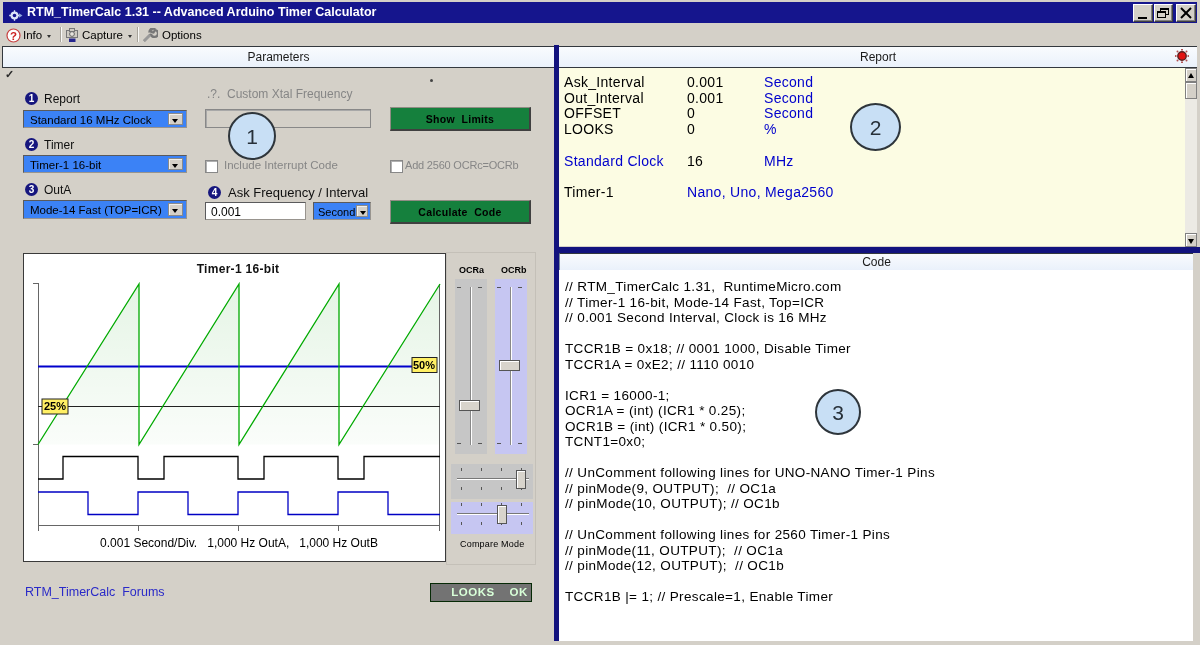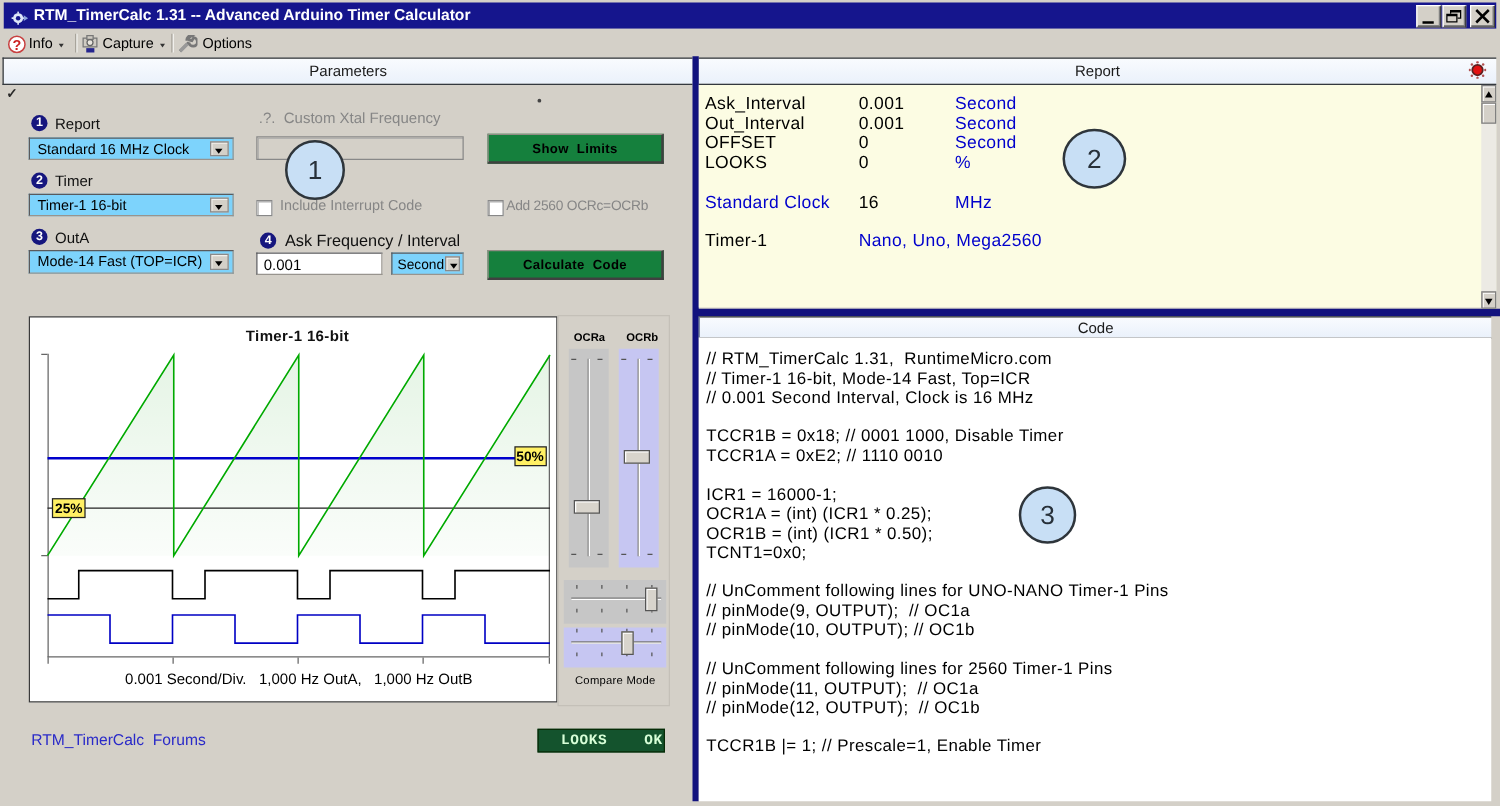--- a/index.html
+++ b/index.html
@@ -32,21 +32,21 @@
   .rrow { position:absolute; font-size:14px; letter-spacing:0.3px; white-space:pre; }
   .blue { color:#0000CC; }
   
   .ann { border:2px solid #2E353B; border-radius:50%; background:#C8DFF5; color:#273039;
          text-align:center; font-size:21px; }
   
   .numcirc { width:13px; height:13px; background:#16167E; border-radius:50%; color:#fff;
              font-size:10px; font-weight:bold; text-align:center; line-height:13px; }
   .lbl { font-size:12px; color:#101010; letter-spacing:0; }
   .glbl { font-size:12px; color:#868686; letter-spacing:0; }
-  .combo { background:#7dd3fc; border:1px solid #5A5A5C; border-bottom-color:#98948E; border-right-color:#98948E; }
+  .combo { background:#3b82f6; border:1px solid #5A5A5C; border-bottom-color:#98948E; border-right-color:#98948E; }
   .combo .ct { position:absolute; left:6px; top:2.5px; font-size:11.5px; color:#000; letter-spacing:0; white-space:nowrap; }
   .dbtn { position:absolute; right:3px; top:2px; bottom:2px; width:15px; background:#D4D0C8;
           border:1px solid #8A8A8A; box-shadow: inset 1px 1px 0 #F2F0EC; }
   .dbtn:after { content:""; position:absolute; left:3px; top:5px; border:3.5px solid transparent; border-top:4.5px solid #000; }
   .btn { background:#15803d; border-top:1px solid #908C84; border-left:1px solid #908C84;
          border-right:2px solid #404040; border-bottom:2px solid #404040;
          text-align:center; font-size:10.5px; font-weight:bold; color:#000; letter-spacing:0.3px; }
   .cb { width:13px; height:13px; background:#fff; border:1px solid #888; box-shadow: inset 1px 1px 0 #b0b0b0; }
   .field { background:#fff; border:1px solid #5A5A5C; border-bottom-color:#98948E; border-right-color:#98948E; font-size:13px; color:#000; }
 </style>
@@ -240,21 +240,21 @@
   <div class="abs" style="left:54px;top:269px;width:1px;height:3px;background:#555;"></div>
   <div class="abs" style="left:74px;top:269px;width:1px;height:3px;background:#555;"></div>
   <div class="abs" style="left:10px;top:225px;width:72px;height:2px;background:#777;border-bottom:1px solid #fff;"></div>
   <div class="abs" style="left:69px;top:217px;width:10px;height:19px;background:#D8D4CC;border:1px solid #555;box-shadow:inset 1px 1px 0 #fff;"></div>
   <div class="abs" style="left:10px;top:260px;width:72px;height:2px;background:#777;border-bottom:1px solid #fff;"></div>
   <div class="abs" style="left:50px;top:252px;width:10px;height:19px;background:#D8D4CC;border:1px solid #555;box-shadow:inset 1px 1px 0 #fff;"></div>
   <div class="abs" style="left:13px;top:286px;font-size:9px;color:#000;white-space:nowrap;letter-spacing:0.2px;">Compare Mode</div>
 </div>
 
 <div class="abs" style="left:25px;top:585px;font-size:12.5px;color:#2A2AC8;letter-spacing:0;">RTM_TimerCalc&nbsp; Forums</div>
-<div class="abs" style="left:430px;top:583px;width:102px;height:19px;background:#14532d;border:1px solid #062A06;color:#D8FFD8;font-size:11.5px;font-weight:bold;text-align:center;line-height:17px;letter-spacing:0.5px;text-indent:17px;font-family:Liberation Mono, monospace;">LOOKS&nbsp;&nbsp;&nbsp; OK</div>
+<div class="abs" style="left:430px;top:583px;width:102px;height:19px;background:#737373;border:1px solid #062A06;color:#D8FFD8;font-size:11.5px;font-weight:bold;text-align:center;line-height:17px;letter-spacing:0.5px;text-indent:17px;">LOOKS&nbsp;&nbsp;&nbsp; OK</div>
 
 <div class="abs rrow" style="left:564px;top:75px;line-height:15.5px;">Ask_Interval
 Out_Interval
 OFFSET
 LOOKS</div>
 <div class="abs rrow" style="left:687px;top:75px;line-height:15.5px;">0.001
 0.001
 0
 0</div>
 <div class="abs rrow blue" style="left:764px;top:75px;line-height:15.5px;">Second

